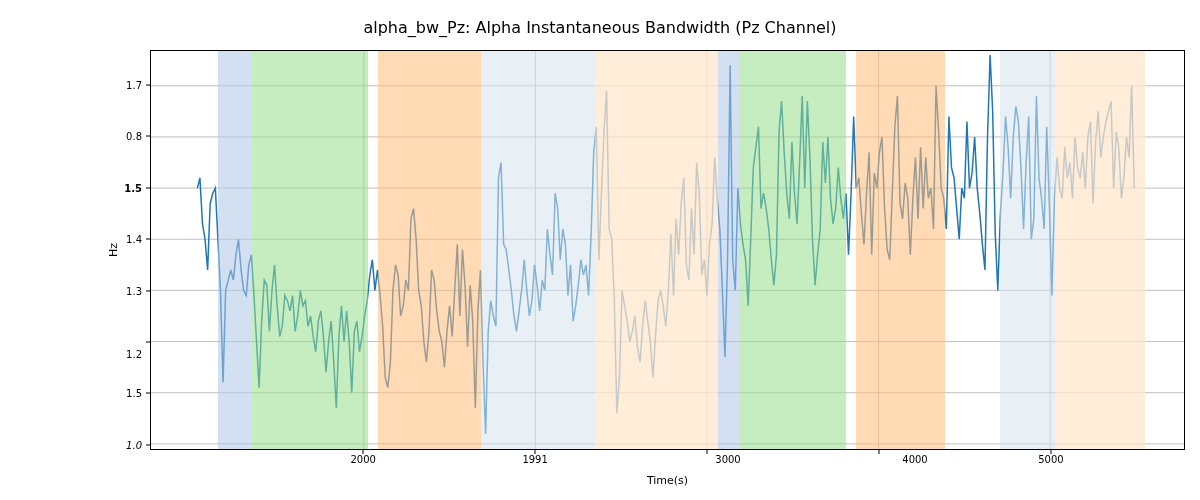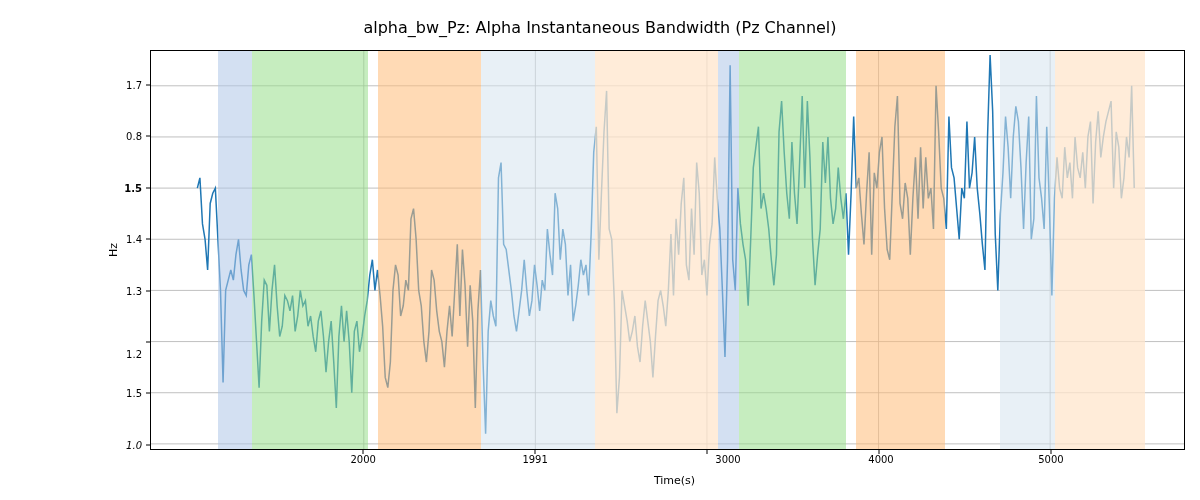--- a/index.html
+++ b/index.html
@@ -40,21 +40,21 @@
     background: #fff;
   }
   .band { position: absolute; top: 0; bottom: 0; }
   .grid line { stroke: #b0b0b0; stroke-width: 0.8; }
   .series { stroke: #1f77b4; stroke-width: 1.5; fill: none; }
   .tick { position: absolute; font-size: 10px; color: #000; }
   .xtick { top: 404px; transform: translateX(-50%); }
   .ytick { left: -8px; transform: translate(-100%, -50%); }
   .tick-mark-x { position:absolute; width:1px; height:4px; background:#000; top:400px; transform: translateX(-0.5px);}
   .tick-mark-y { position:absolute; width:4px; height:1px; background:#000; left:-4px; transform: translateY(-0.5px);}
-  .xlabel { position:absolute; left:50%; transform:translateX(-50%); top:424px; font-size:11px;margin-left:7px;}
+  .xlabel { position:absolute; left:50%; transform:translateX(-50%); top:424px; font-size:11px;}
   .ylabel { position:absolute; left:-44px; top:50%; transform: translateY(-50%) rotate(-90deg); font-size:11px;}
 </style>
 </head>
 <body>
 
 <div class="figure">
   <div class="title">alpha_bw_Pz: Alpha Instantaneous Bandwidth (Pz Channel)</div>
   <div class="axes">
     <div class="plot-area">
       <div id="bands-container">
@@ -91,21 +91,21 @@
         <path id="series-path" class="series" d="M46.42 137.79 L49.00 127.51 L51.58 173.78 L54.16 189.20 L56.74 220.05 L59.31 153.21 L61.89 142.93 L64.47 137.79 L67.05 189.20 L69.63 240.62 L72.21 333.16 L74.79 240.62 L77.37 230.33 L79.95 220.05 L82.52 230.33 L85.10 204.63 L87.68 189.20 L90.26 220.05 L92.84 240.62 L95.42 245.76 L98.00 214.91 L100.58 204.63 L103.16 245.76 L105.74 292.03 L108.31 338.30 L110.89 271.47 L113.47 230.33 L116.05 235.48 L118.63 281.75 L121.21 240.62 L123.79 214.91 L126.37 256.04 L128.95 286.89 L131.52 276.61 L134.10 245.76 L136.68 250.90 L139.26 261.18 L141.84 245.76 L144.42 281.75 L147.00 266.32 L149.58 240.62 L152.16 256.04 L154.73 250.90 L157.31 276.61 L159.89 266.32 L162.47 286.89 L165.05 302.31 L167.63 271.47 L170.21 261.18 L172.79 286.89 L175.37 322.88 L177.94 292.03 L180.52 271.47 L183.10 312.60 L185.68 358.87 L188.26 286.89 L190.84 256.04 L193.42 292.03 L196.00 261.18 L198.58 292.03 L201.15 343.44 L203.73 281.75 L206.31 271.47 L208.89 302.31 L211.47 286.89 L214.05 266.32 L216.63 250.90 L219.21 225.19 L221.79 209.77 L224.36 240.62 L226.94 220.05 L229.52 245.76 L232.10 276.61 L234.68 328.02 L237.26 338.30 L239.84 312.60 L242.42 240.62 L245.00 214.91 L247.57 225.19 L250.15 266.32 L252.73 256.04 L255.31 230.33 L257.89 240.62 L260.47 168.64 L263.05 158.35 L265.63 189.20 L268.21 240.62 L270.78 256.04 L273.36 292.03 L275.94 312.60 L278.52 281.75 L281.10 220.05 L283.68 230.33 L286.26 261.18 L288.84 281.75 L291.42 292.03 L294.00 317.74 L296.57 281.75 L299.15 256.04 L301.73 286.89 L304.31 240.62 L306.89 194.34 L309.47 266.32 L312.05 199.49 L314.63 235.48 L317.21 297.17 L319.78 235.48 L322.36 271.47 L324.94 358.87 L327.52 261.18 L330.10 220.05 L332.68 312.60 L335.26 384.58 L337.84 281.75 L340.42 250.90 L342.99 266.32 L345.57 276.61 L348.15 127.51 L350.73 112.08 L353.31 194.34 L355.89 199.49 L358.47 220.05 L361.05 240.62 L363.63 266.32 L366.20 281.75 L368.78 261.18 L371.36 240.62 L373.94 209.77 L376.52 240.62 L379.10 266.32 L381.68 250.90 L384.26 214.91 L386.84 235.48 L389.41 261.18 L391.99 230.33 L394.57 240.62 L397.15 178.92 L399.73 204.63 L402.31 225.19 L404.89 142.93 L407.47 158.35 L410.05 209.77 L412.62 178.92 L415.20 194.34 L417.78 245.76 L420.36 214.91 L422.94 271.47 L425.52 256.04 L428.10 235.48 L430.68 209.77 L433.26 225.19 L435.83 214.91 L438.41 245.76 L440.99 184.06 L443.57 101.80 L446.15 76.09 L448.73 209.77 L451.31 142.93 L453.89 81.23 L456.47 40.10 L459.04 178.92 L461.62 189.20 L464.20 250.90 L466.78 364.01 L469.36 328.02 L471.94 240.62 L474.52 256.04 L477.10 271.47 L479.68 292.03 L482.25 281.75 L484.83 266.32 L487.41 297.17 L489.99 312.60 L492.57 276.61 L495.15 250.90 L497.73 271.47 L500.31 292.03 L502.89 328.02 L505.47 286.89 L508.04 250.90 L510.62 240.62 L513.20 256.04 L515.78 276.61 L518.36 240.62 L520.94 184.06 L523.52 245.76 L526.10 168.64 L528.68 204.63 L531.25 153.21 L533.83 127.51 L536.41 214.91 L538.99 230.33 L541.57 158.35 L544.15 204.63 L546.73 112.08 L549.31 142.93 L551.89 225.19 L554.46 209.77 L557.04 245.76 L559.62 194.34 L562.20 173.78 L564.78 106.94 L567.36 148.07 L569.94 178.92 L572.52 240.62 L575.10 307.46 L577.67 209.77 L580.25 14.40 L582.83 209.77 L585.41 240.62 L587.99 137.79 L590.57 173.78 L593.15 194.34 L595.73 209.77 L598.31 256.04 L600.88 189.20 L603.46 117.22 L606.04 96.66 L608.62 76.09 L611.20 158.35 L613.78 142.93 L616.36 158.35 L618.94 178.92 L621.52 209.77 L624.09 235.48 L626.67 204.63 L629.25 81.23 L631.83 50.39 L634.41 101.80 L636.99 142.93 L639.57 168.64 L642.15 91.52 L644.73 142.93 L647.30 173.78 L649.88 112.08 L652.46 45.24 L655.04 137.79 L657.62 50.39 L660.20 106.94 L662.78 189.20 L665.36 235.48 L667.94 204.63 L670.51 178.92 L673.09 91.52 L675.67 132.65 L678.25 86.38 L680.83 148.07 L683.41 173.78 L685.99 158.35 L688.57 117.22 L691.15 148.07 L693.73 168.64 L696.30 142.93 L698.88 204.63 L701.46 142.93 L704.04 65.81 L706.62 137.79 L709.20 127.51 L711.78 163.50 L714.36 194.34 L716.94 142.93 L719.51 101.80 L722.09 204.63 L724.67 122.37 L727.25 137.79 L729.83 101.80 L732.41 86.38 L734.99 158.35 L737.57 199.49 L740.15 209.77 L742.72 142.93 L745.30 76.09 L747.88 45.24 L750.46 153.21 L753.04 168.64 L755.62 132.65 L758.20 148.07 L760.78 204.63 L763.36 148.07 L765.93 106.94 L768.51 168.64 L771.09 96.66 L773.67 158.35 L776.25 106.94 L778.83 148.07 L781.41 137.79 L783.99 178.92 L786.57 34.96 L789.14 81.23 L791.72 137.79 L794.30 148.07 L796.88 178.92 L799.46 65.81 L802.04 117.22 L804.62 127.51 L807.20 158.35 L809.78 189.20 L812.35 137.79 L814.93 148.07 L817.51 70.95 L820.09 137.79 L822.67 122.37 L825.25 86.38 L827.83 137.79 L830.41 163.50 L832.99 194.34 L835.56 220.05 L838.14 86.38 L840.72 4.11 L843.30 60.67 L845.88 184.06 L848.46 240.62 L851.04 163.50 L853.62 122.37 L856.20 65.81 L858.77 96.66 L861.35 148.07 L863.93 86.38 L866.51 55.53 L869.09 70.95 L871.67 117.22 L874.25 178.92 L876.83 112.08 L879.41 65.81 L881.99 189.20 L884.56 168.64 L887.14 45.24 L889.72 127.51 L892.30 148.07 L894.88 178.92 L897.46 76.09 L900.04 153.21 L902.62 245.76 L905.20 148.07 L907.77 106.94 L910.35 137.79 L912.93 148.07 L915.51 96.66 L918.09 127.51 L920.67 112.08 L923.25 148.07 L925.83 86.38 L928.41 117.22 L930.98 127.51 L933.56 101.80 L936.14 137.79 L938.72 86.38 L941.30 70.95 L943.88 153.21 L946.46 91.52 L949.04 60.67 L951.62 106.94 L954.19 86.38 L956.77 70.95 L959.35 60.67 L961.93 50.39 L964.51 137.79 L967.09 81.23 L969.67 96.66 L972.25 148.07 L974.83 127.51 L977.40 86.38 L979.98 106.94 L982.56 34.96 L985.14 137.79 L987.72 NaN L990.30 NaN " stroke="#1f77b4"></path>
       </svg>
     </div>
     <div id="xtick-container">
         <div class="tick xtick" style="left: 213.189px;">2000</div>
         <div class="tick-mark-x" style="left: 213.189px;"></div>
         <div class="tick xtick" style="left: 385.116px;">1991</div>
         <div class="tick-mark-x" style="left: 385.116px;"></div>
         <div class="tick xtick" style="left: 578px;">3000</div>
         <div class="tick-mark-x" style="left: 557.043px;"></div>
-        <div class="tick xtick" style="left: 731px;">4000</div>
+        <div class="tick xtick" style="left: 765px;">4000</div>
         <div class="tick-mark-x" style="left: 728.97px;"></div>
         <div class="tick xtick" style="left: 900.897px;">5000</div>
         <div class="tick-mark-x" style="left: 900.897px;"></div>
       </div>
     <div id="ytick-container">
         <div class="tick ytick" style="top: 394.859px; font-style: italic;">1.0</div>
         <div class="tick-mark-y" style="top: 394.859px;"></div>
         <div class="tick ytick" style="top: 343.445px;">1.5</div>
         <div class="tick-mark-y" style="top: 343.445px;"></div>
         <div class="tick ytick" style="top: 304px;">1.2</div>

